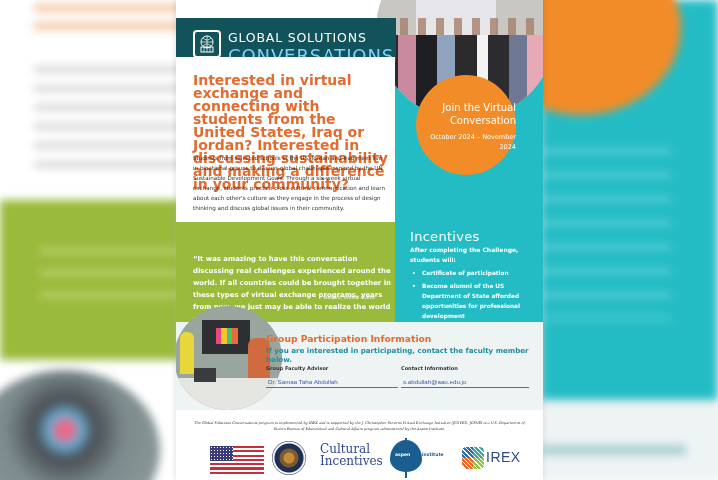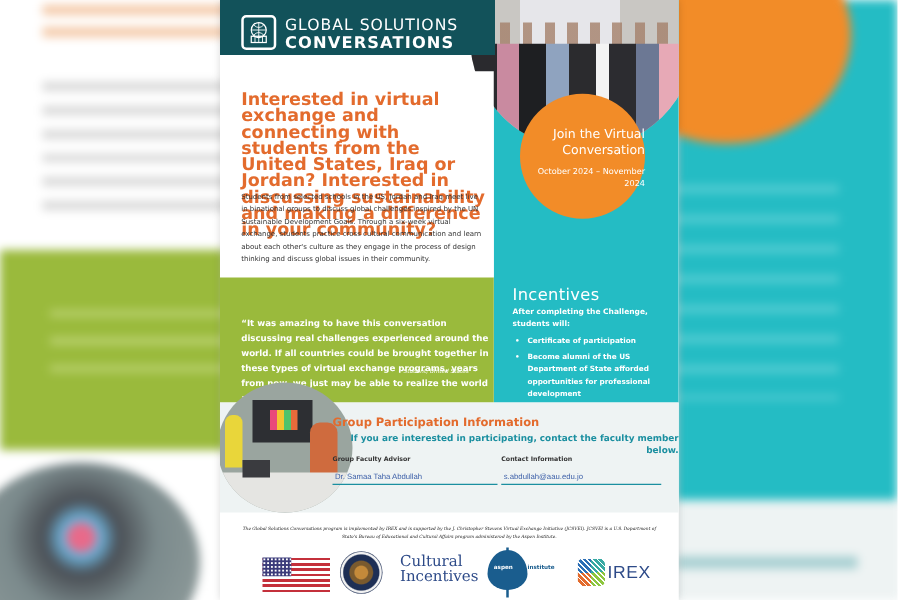--- a/index.html
+++ b/index.html
@@ -11,24 +11,24 @@
   .bg-left .bl-green { position:absolute; left:0; top:200px; width:180px; height:160px; background:#9aba3c; }
   .bg-left .bl-green .gl { position:absolute; left:40px; top:40px; width:140px; height:70px; background:repeating-linear-gradient(#9aba3c 0 8px,#b8d06c 8px 14px,#9aba3c 14px 22px); }
   .bg-left .bl-photo { position:absolute; left:-30px; top:370px; width:190px; height:160px; border-radius:50%; background:radial-gradient(circle at 95px 60px,#e86a8a 0 10px,#6fb7e0 14px,#4a4f55 30px,#7b8a8c 60px,#9aa5a3 100%); }
   .bg-right { position:absolute; left:541px; top:0; width:177px; height:480px; background:#24bcc4; filter:blur(4px); }
   .bg-right .br-orange { position:absolute; left:-60px; top:-60px; width:200px; height:175px; border-radius:50%; background:#f28c28; }
   .bg-right .br-lines { position:absolute; left:0; top:140px; width:130px; height:180px; background:repeating-linear-gradient(#24bcc4 0 8px,#5dd0d5 8px 14px,#24bcc4 14px 24px); opacity:.8; }
   .bg-right .br-gray { position:absolute; left:0; top:400px; width:180px; height:80px; background:#eef3f3; }
   .bg-right .br-gray .bg2 { position:absolute; left:0; top:45px; width:145px; height:10px; background:#a8d0d2; }
 
   .flyer { position:absolute; left:176px; top:0; width:367px; height:480px; background:#ffffff; overflow:hidden; box-shadow:0 0 6px rgba(0,0,0,.15); }
-  .header { position:absolute; left:0; top:0; width:220px; height:44px; background:#12525a; }
+  .header { position:absolute; left:0; top:18px; width:220px; height:44px; background:#12525a; }
   .logo-icon { position:absolute; left:17px; top:12px; width:28px; height:28px; border:2px solid #fff; border-radius:4px; box-sizing:border-box; display:flex; align-items:center; justify-content:center; }
   .logo-text1 { position:absolute; left:52px; top:12px; color:#ffffff; font-size:12.5px; letter-spacing:0.8px; }
-  .logo-text2 { position:absolute; left:52px; top:27px; color:#ffffff; font-size:13px; font-weight:bold; letter-spacing:0.9px; }
+  .logo-text2 { position:absolute; left:52px; top:27px; color:#7dd3fc; font-size:18px; font-weight:normal; letter-spacing:0.9px; }
 
   .teal-col { position:absolute; left:219px; top:0; width:148px; height:322px; background:#24bcc4; }
   .photo-top { position:absolute; left:200px; top:-60px; width:180px; height:180px; border-radius:50%; overflow:hidden; background:#c9c7c3; }
   .photo-top .screen { position:absolute; left:40px; top:55px; width:80px; height:45px; background:#e6e6ea; }
   .photo-top .crowd { position:absolute; left:0; top:95px; width:180px; height:85px; background:linear-gradient(90deg,#2a2a2e 0 12%,#c98aa0 12% 22%,#1e1f22 22% 34%,#8fa3bf 34% 44%,#2b2b2e 44% 56%,#f3f3f3 56% 62%,#2c2c30 62% 74%,#6c7894 74% 84%,#e7a9b6 84% 100%); }
   .photo-top .faces { position:absolute; left:0; top:78px; width:180px; height:22px; background:repeating-linear-gradient(90deg,transparent 0 6px,#a4806a 6px 14px,transparent 14px 18px); opacity:.8; }
 
   .white-panel { position:absolute; left:0; top:57px; width:219px; height:165px; background:#ffffff; }
   .intro-q { position:absolute; left:17px; top:17px; width:196px; color:#e36b2d; font-size:14px; font-weight:bold; line-height:13px; }
   .intro-body { position:absolute; left:17px; top:96px; width:196px; color:#333; font-size:5.6px; line-height:10px; }
@@ -51,21 +51,21 @@
   .info-panel { position:absolute; left:0; top:322px; width:367px; height:88px; background:#eef3f3; }
   .photo-class { position:absolute; left:-2px; top:306px; width:108px; height:104px; border-radius:50%; overflow:hidden; background:#9aa59f; }
   .photo-class .tv { position:absolute; left:28px; top:14px; width:48px; height:34px; background:#2d2f33; }
   .photo-class .tv .grid { position:absolute; left:14px; top:8px; width:22px; height:16px; background:linear-gradient(90deg,#e94a7a 0 25%,#f4c531 25% 50%,#4fc36c 50% 75%,#e96b3b 75% 100%); }
   .photo-class .p1 { position:absolute; left:6px; top:26px; width:14px; height:42px; background:#e9d63a; border-radius:6px 6px 0 0; }
   .photo-class .p2 { position:absolute; left:74px; top:32px; width:22px; height:50px; background:#cf6b3e; border-radius:8px 8px 0 0; }
   .photo-class .desk { position:absolute; left:0; top:72px; width:108px; height:32px; background:#e5e5e2; }
   .photo-class .laptop { position:absolute; left:20px; top:62px; width:22px; height:14px; background:#3a3b3f; }
 
   .gp-title { position:absolute; left:90px; top:333px; color:#e36b2d; font-size:9.2px; font-weight:bold; }
-  .gp-sub { position:absolute; left:90px; top:346px; color:#1b8fa0; font-size:7.1px; font-weight:bold;text-align:right; }
+  .gp-sub { position:absolute; left:90px; top:346px; color:#1b8fa0; font-size:7.1px; font-weight:bold; }
   .gp-label1 { position:absolute; left:90px; top:365px; color:#333; font-size:5px; font-weight:bold; }
   .gp-label2 { position:absolute; left:225px; top:365px; color:#333; font-size:5px; font-weight:bold; }
   .gp-field1 { position:absolute; left:90px; top:377px; width:128px; border-bottom:1px solid #1b8fa0; color:#3c5fa8; font-size:6.2px; font-family:"Liberation Sans", sans-serif; padding:1px 2px 2px; }
   .gp-field2 { position:absolute; left:225px; top:377px; width:124px; border-bottom:1px solid #1b8fa0; color:#3c5fa8; font-size:6.2px; font-family:"Liberation Sans", sans-serif; padding:1px 2px 2px; }
 
   .footer-note { position:absolute; left:18px; top:420px; width:331px; text-align:center; color:#222; font-size:3.5px; font-style:italic; font-family:"DejaVu Serif", serif; line-height:6px; }
   .logos { position:absolute; left:0; top:438px; width:367px; height:40px; }
   .flag { position:absolute; left:34px; top:8px; width:54px; height:28px; background:repeating-linear-gradient(#c4303b 0 2.15px,#fff 2.15px 4.3px); }
   .flag .canton { position:absolute; left:0; top:0; width:23px; height:15px; background:#3b3b7a; background-image:radial-gradient(#fff 0.6px, transparent 0.8px); background-size:3px 3px; }
   .seal { position:absolute; left:96px; top:3px; width:34px; height:34px; border-radius:50%; background:radial-gradient(circle,#c48a3a 0 5px,#7a5a2e 6px 9px,#1e2f55 10px 14px,#f2f2f2 15px 16px,#1e2f55 17px); }

